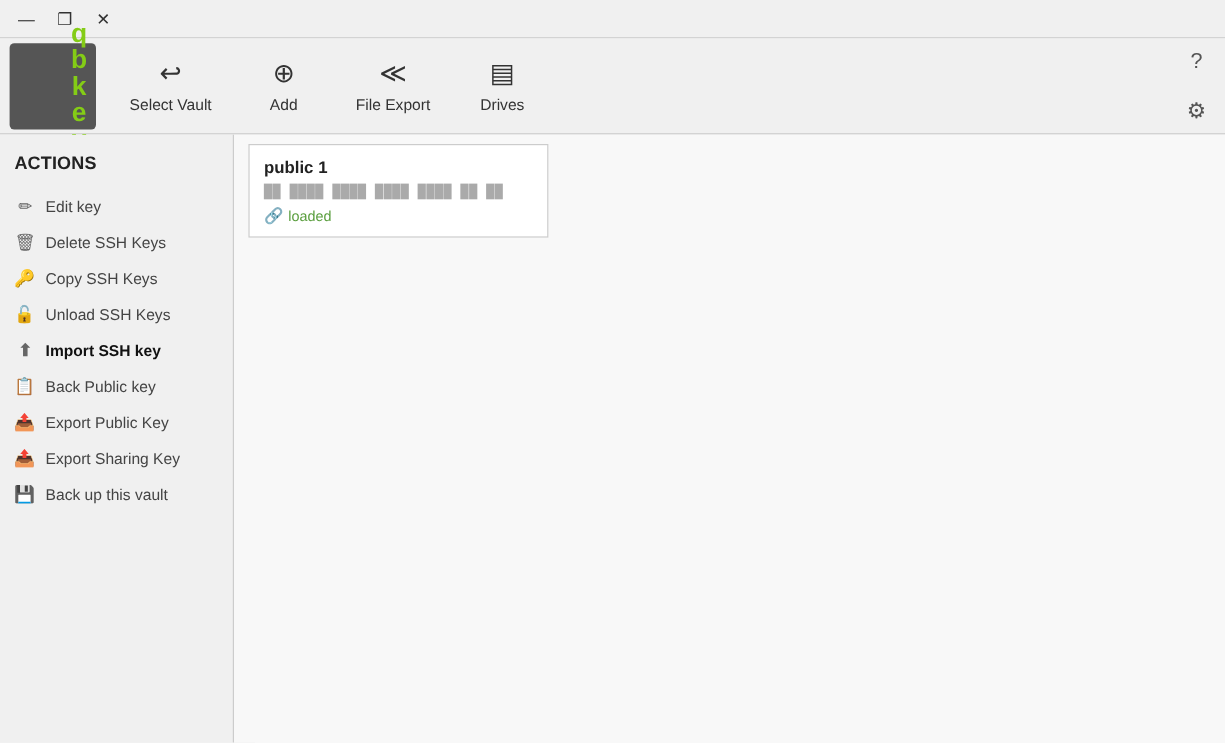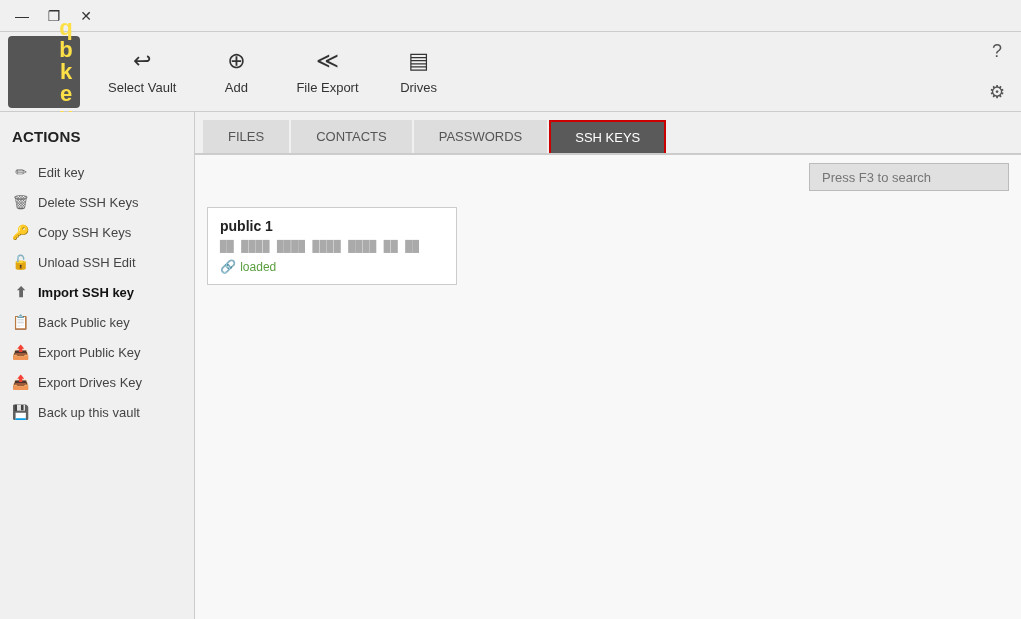--- a/index.html
+++ b/index.html
@@ -62,21 +62,21 @@
       height: 72px;
       background: #555;
       border-radius: 4px;
       display: flex;
       align-items: center;
       justify-content: center;
       margin-right: 8px;
       flex-shrink: 0;
     }
     .logo-inner {
-      color: #fde047;
+      color: #84cc16;
       font-size: 22px;
       font-weight: bold;
       line-height: 1;
       text-align: center;
       margin-left: 44px;
     }
     .toolbar-actions {
       display: flex;
       gap: 0;
       flex: 1;
@@ -308,64 +308,47 @@
     <div class="sidebar-item">
       <span class="sidebar-item-icon">🗑</span>
       <span>Delete SSH Keys</span>
     </div>
     <div class="sidebar-item">
       <span class="sidebar-item-icon">🔑</span>
       <span>Copy SSH Keys</span>
     </div>
     <div class="sidebar-item">
       <span class="sidebar-item-icon">🔓</span>
-      <span>Unload SSH Edit</span>
+      <span>Unload SSH Keys</span>
     </div>
     <div class="sidebar-item bold-item">
       <span class="sidebar-item-icon">⬆</span>
       <span>Import SSH key</span>
     </div>
     <div class="sidebar-item">
       <span class="sidebar-item-icon">📋</span>
       <span>Back Public key</span>
     </div>
     <div class="sidebar-item">
       <span class="sidebar-item-icon">📤</span>
       <span>Export Public Key</span>
     </div>
     <div class="sidebar-item">
       <span class="sidebar-item-icon">📤</span>
-      <span>Export Drives Key</span>
+      <span>Export Sharing Key</span>
     </div>
     <div class="sidebar-item">
       <span class="sidebar-item-icon">💾</span>
       <span>Back up this vault</span>
     </div>
   </div>
 
   <div class="content">
 
-    <div class="tabs">
-      <div class="tab">
-        <span>FILES</span>
-      </div>
-      <div class="tab">
-        <span>CONTACTS</span>
-      </div>
-      <div class="tab">
-        <span>PASSWORDS</span>
-      </div>
-      <div class="tab active">
-        <span>SSH KEYS</span>
-      </div>
-    </div>
-
-    <div class="content-header">
-      <input class="search-box" type="text" readonly="" placeholder="Press F3 to search" style="">
-    </div>
+
 
     <div class="key-list">
       <div class="key-card">
         <div class="key-card-title">public 1</div>
         <div class="key-card-fingerprint">
           ██ ████ ████ ████ ████ ██ ██
         </div>
         <div class="key-card-status">
           <span class="key-status-icon">🔗</span>
           <span>loaded</span>

